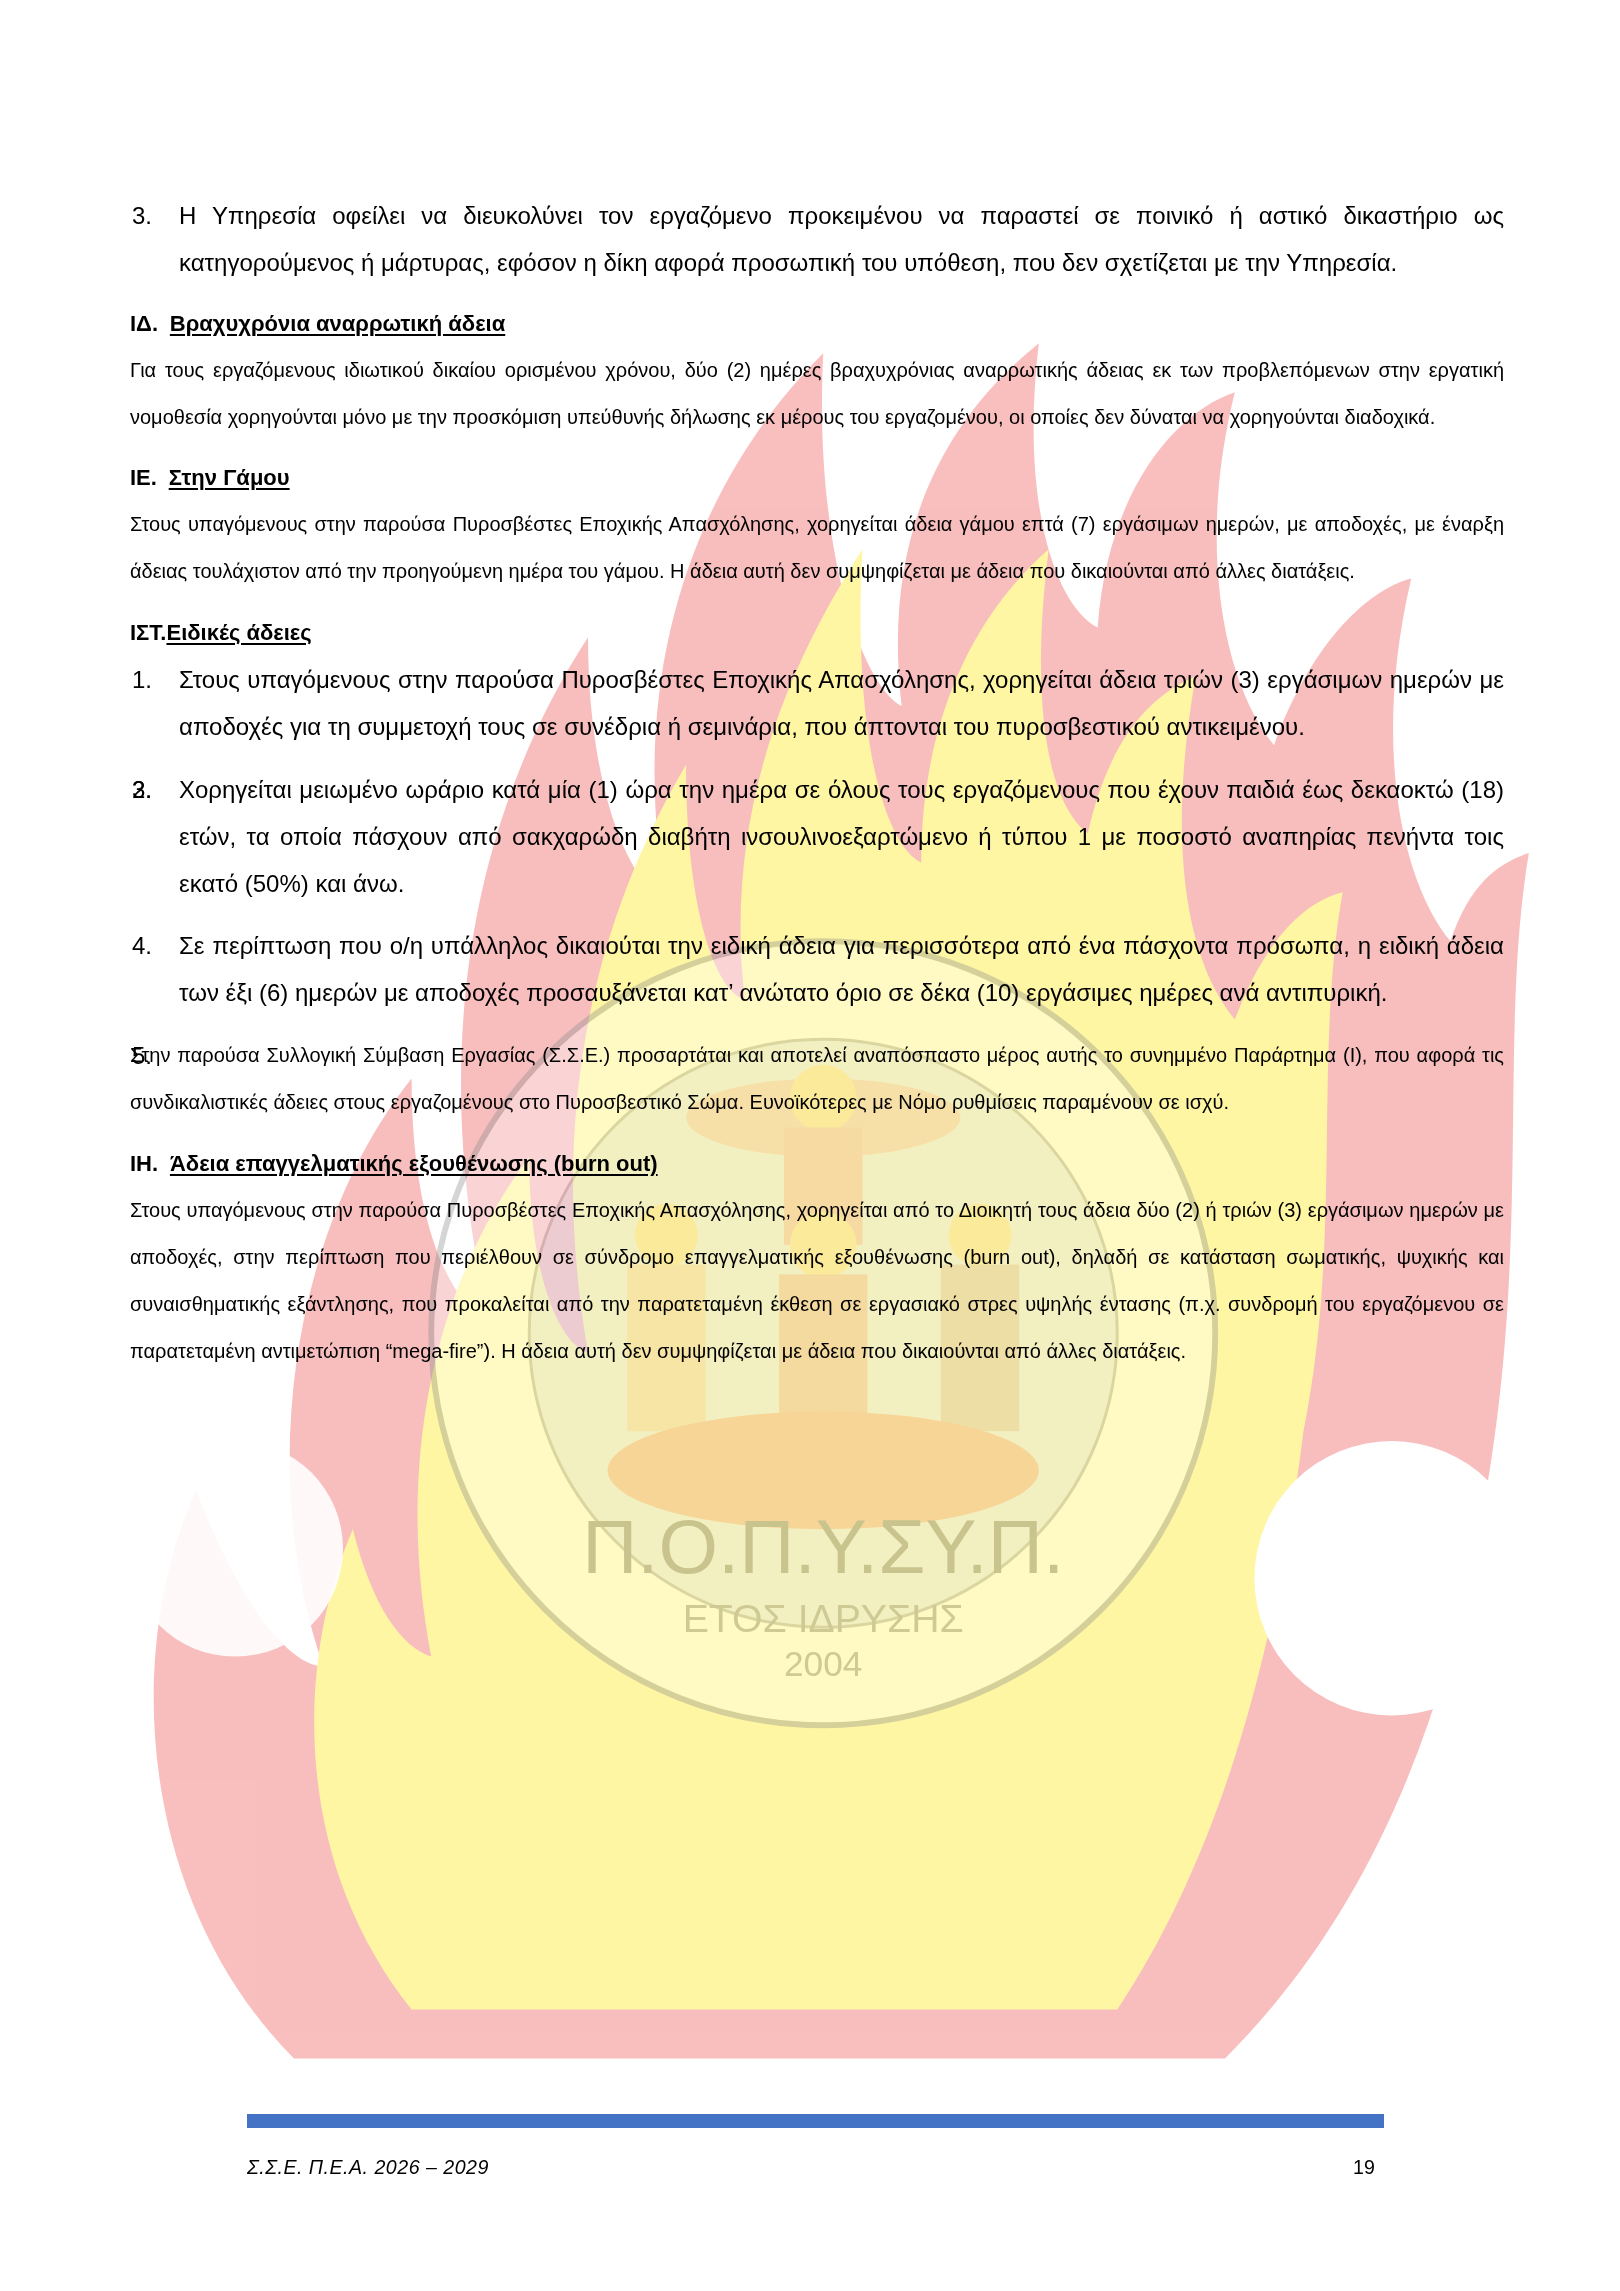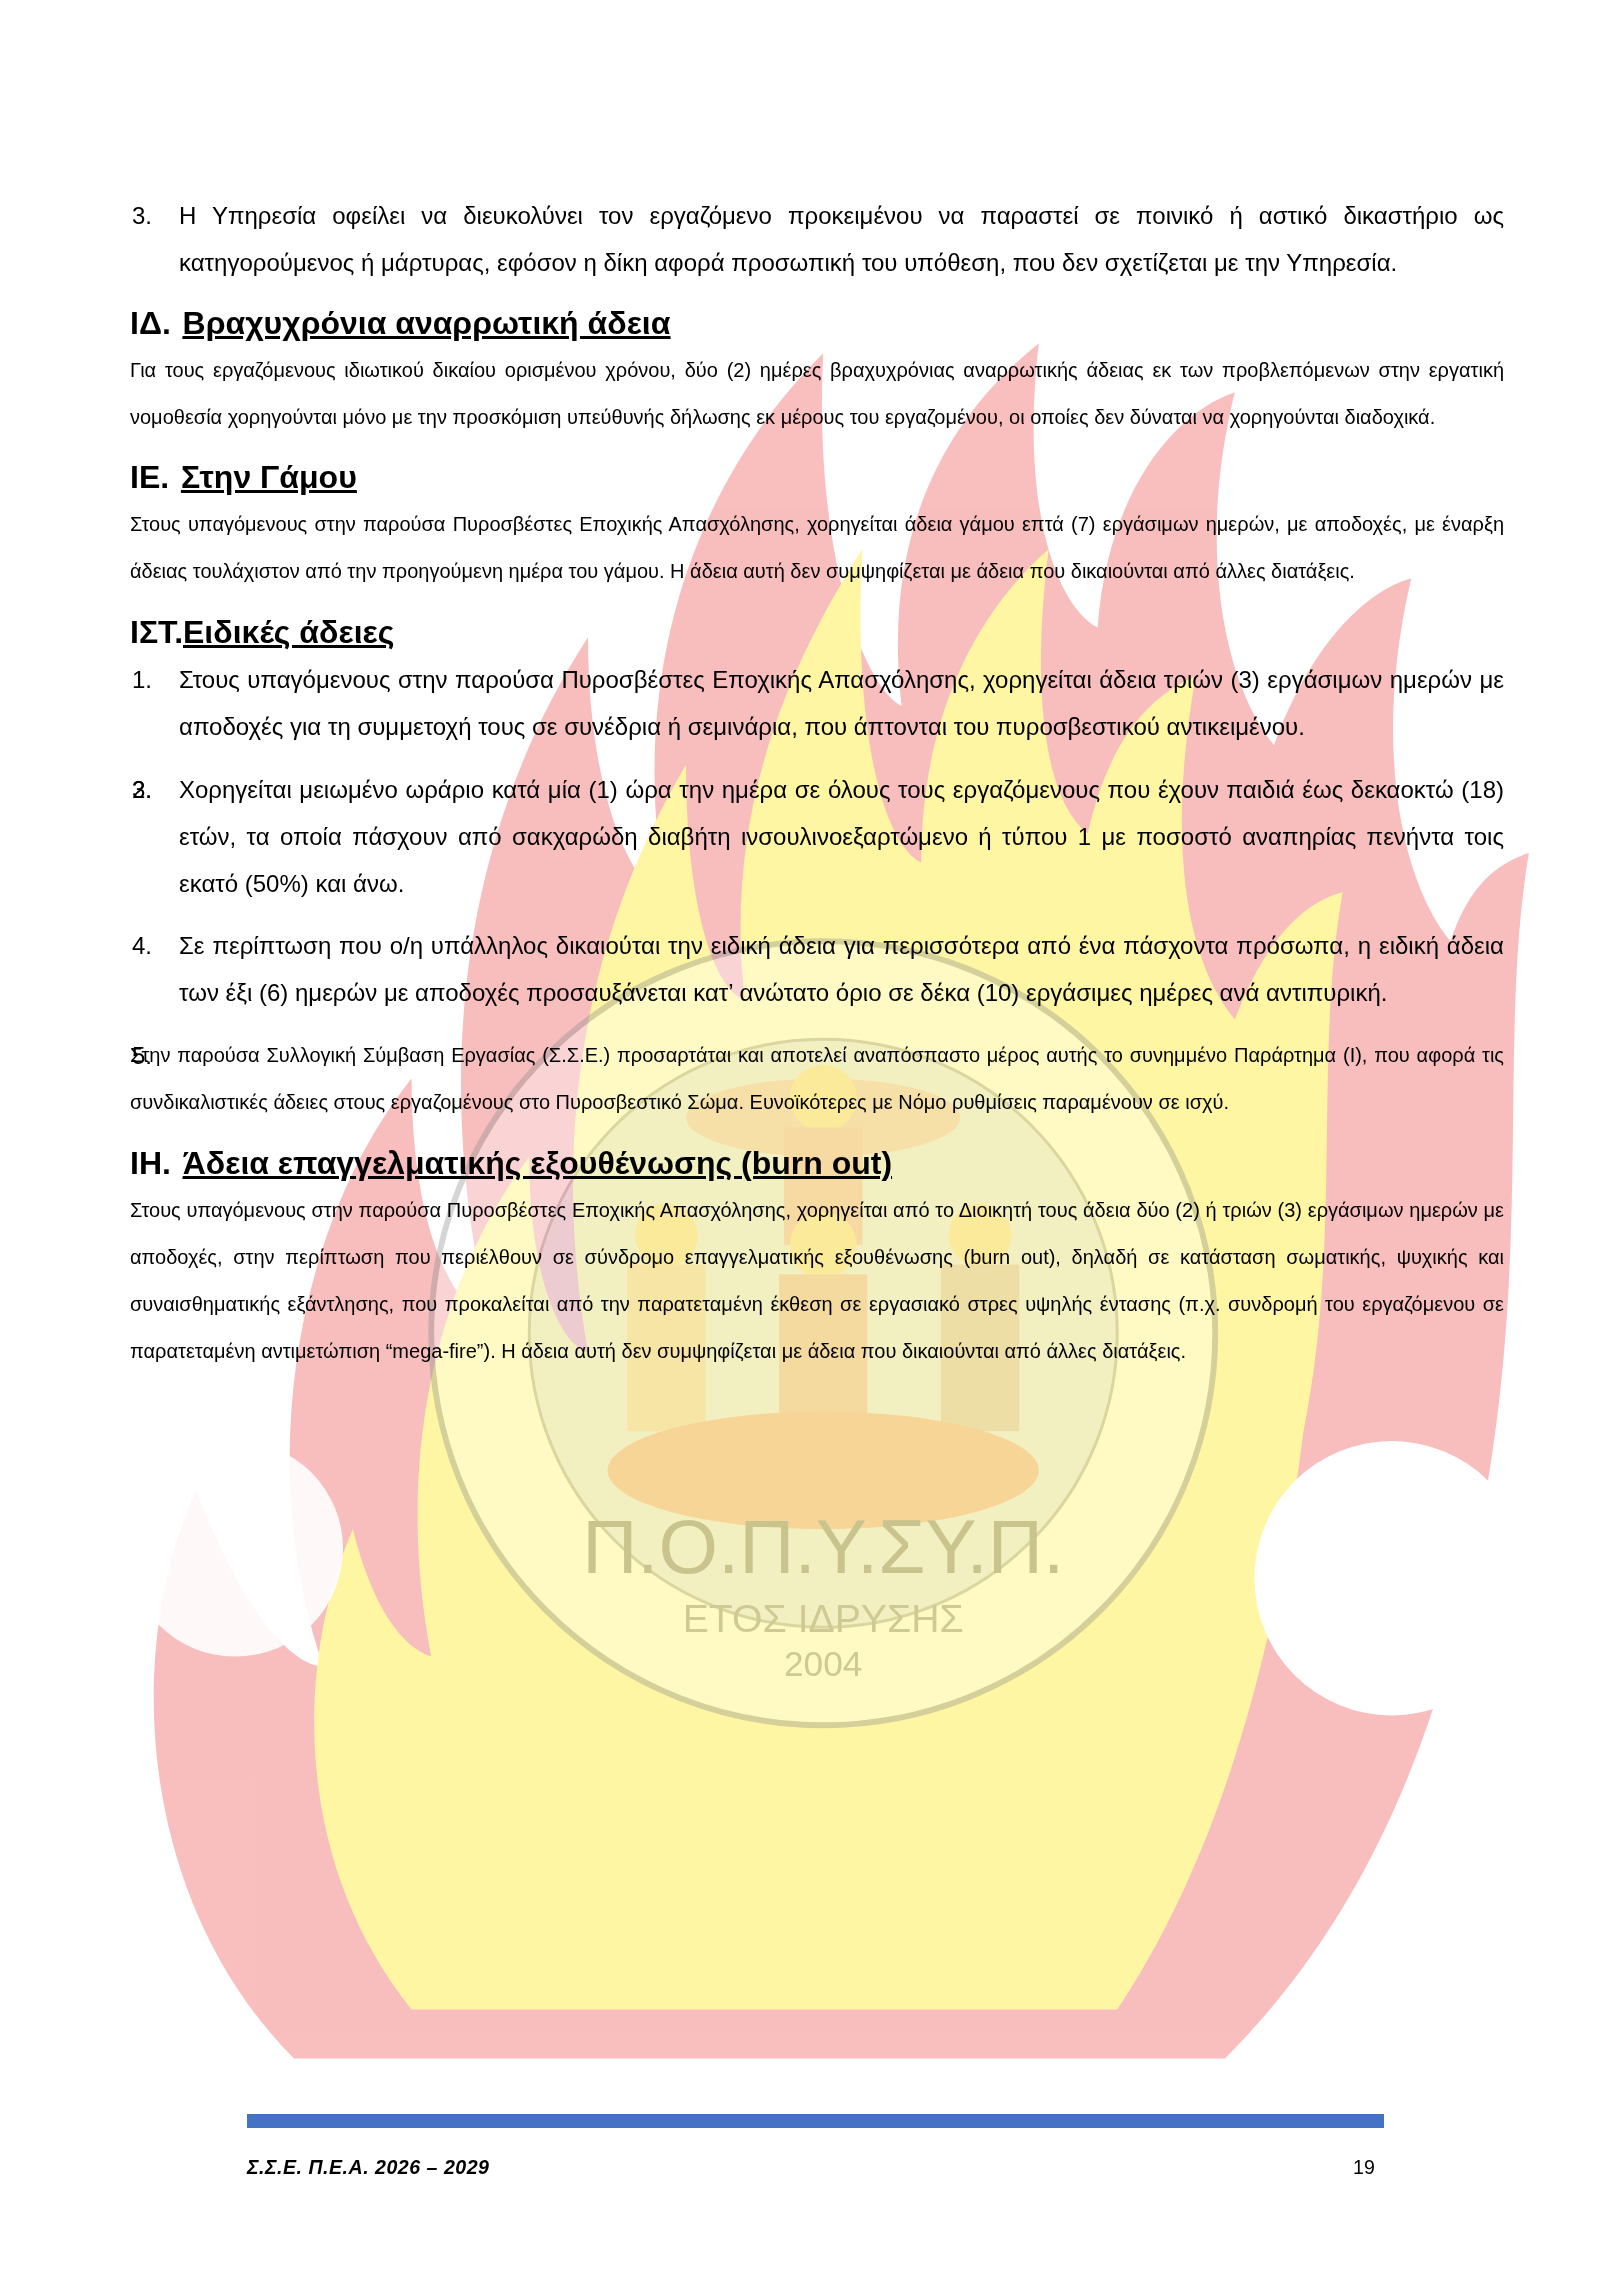--- a/index.html
+++ b/index.html
@@ -8,27 +8,27 @@
 
   
   .watermark { position: absolute; left: 0; top: 0; width: 1620px; height: 2292px; z-index: 0; pointer-events: none; }
 
   .page { position: absolute; left: 130px; top: 192px; width: 1374px; z-index: 1; }
   p, .item, .heading { margin: 0; }
   .para { font-size: 20px; line-height: 47px; text-align: justify; text-align-last: left; }
   .item { position: relative; padding-left: 49px; font-size: 24px; line-height: 47px; text-align: justify; text-align-last: left; }
   .item .num { position: absolute; left: 2px; top: 0; }
   .item + .item { margin-top: 15.7px; }
-  .heading { font-size: 32px; line-height: 47px; font-weight: bold; margin-top: 13.7px; text-decoration: underline; }
+  .heading { font-size: 22px; line-height: 47px; font-weight: bold; margin-top: 13.7px; }
   .heading .code { display: inline-block; }
   .heading .code.sp { margin-right: 11.8px; }
   .heading .title { text-decoration: underline; text-underline-offset: 2.9px; text-decoration-thickness: 2px; }
 
   .footer-bar { position: absolute; left: 247px; top: 2114px; width: 1137px; height: 13.7px; background: #4472c4; z-index: 1; }
-  .footer-left { position: absolute; left: 247px; top: 2156px; font-size: 19.6px; font-weight: bold; font-style: italic; z-index: 1; letter-spacing: 0.5px; }
+  .footer-left { position: absolute; left: 247px; top: 2156px; font-size: 19.6px; font-weight: normal; font-style: italic; z-index: 1; letter-spacing: 0.5px; }
   .footer-right { position: absolute; left: 1353px; top: 2156px; font-size: 19.6px; font-weight: normal; z-index: 1; }
 </style>
 </head>
 <body>
 
 <svg class="watermark" viewBox="0 0 1653 2338" xmlns="http://www.w3.org/2000/svg">
   <g opacity="0.55">
 
     <path d="M300,2100 C150,1950 120,1700 200,1520 C250,1650 300,1700 330,1700 C260,1500 300,1250 420,1100 C420,1250 460,1330 500,1350 C440,1100 470,850 600,650 C600,800 640,900 680,920 C640,700 700,500 840,360 C830,560 880,700 920,720 C900,550 960,430 1060,350 C1040,520 1080,620 1120,640 C1130,500 1200,420 1260,400 C1220,560 1250,700 1300,760 C1340,650 1400,600 1440,590 C1400,760 1430,900 1480,960 C1500,900 1530,880 1560,870 C1530,1050 1560,1250 1520,1500 C1480,1750 1400,1950 1250,2100 Z" fill="#f48a8a"></path>
 

